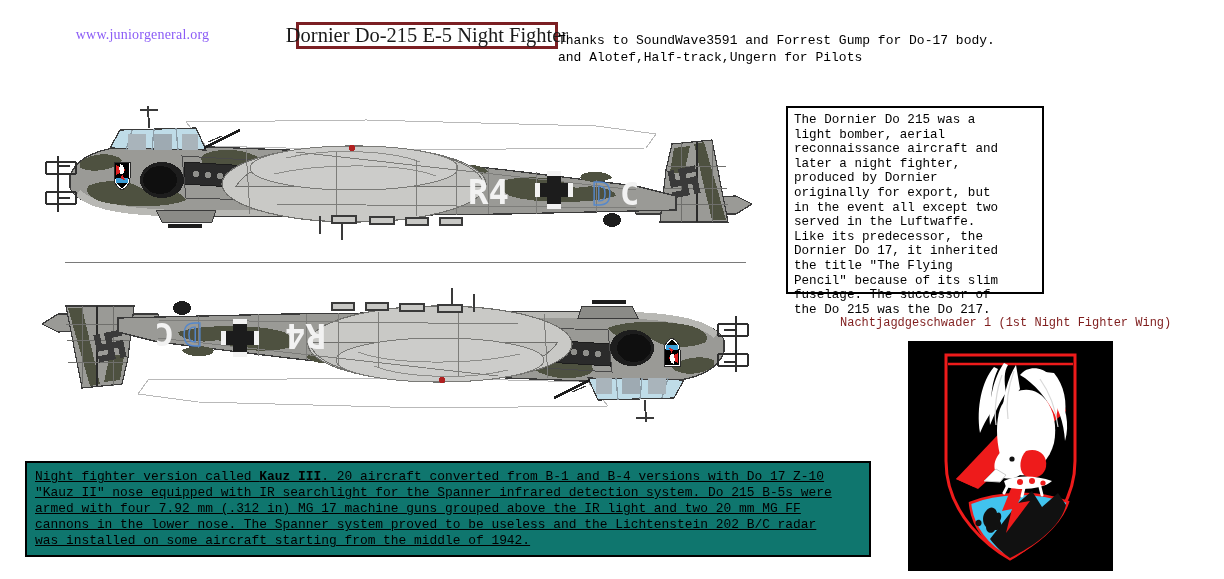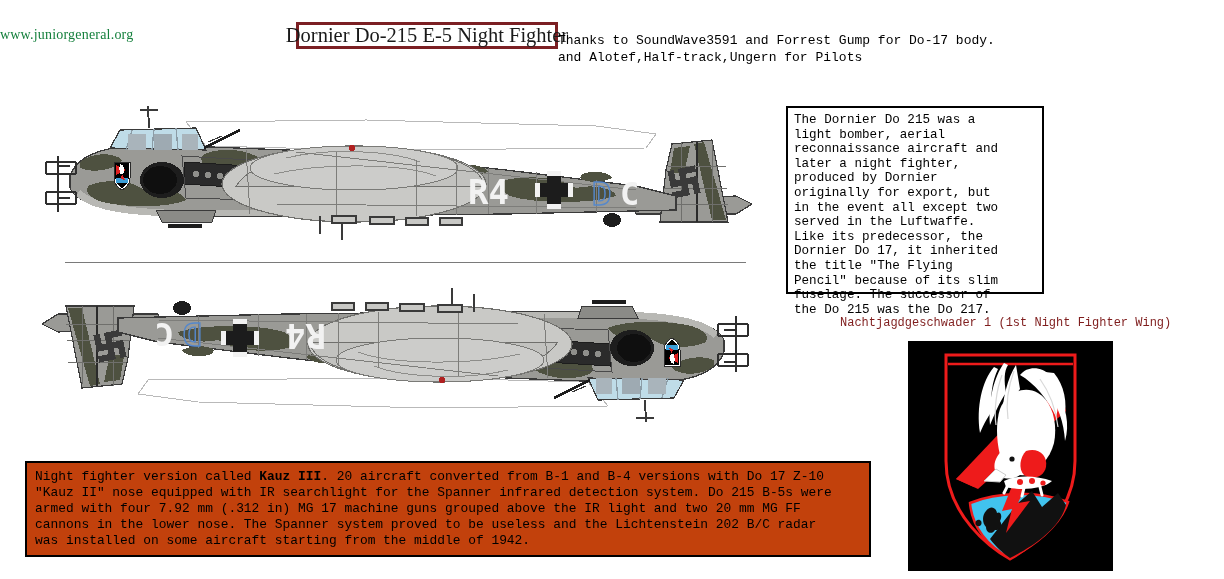--- a/index.html
+++ b/index.html
@@ -11,22 +11,23 @@
     width: 1224px; height: 579px;
     position: relative;
     font-family: "Liberation Mono", "DejaVu Sans Mono", monospace;
     overflow: hidden;
   }
   .abs { position: absolute; }
 
   
   #site-credit {
     left: 0px; top: 28px; width: 285px;
+    text-align: center;
     font-family: "Liberation Serif", "DejaVu Serif", serif;
-    font-size: 14px; color: #15803d;
+    font-size: 14px; color: #8b5cf6;
     line-height: 1.0;
   }
   #site-credit .url { display:block; letter-spacing: .2px; }
   #site-credit .author {
     display:block; margin-top: 9px;
     font-family: "Liberation Mono", monospace;
     font-size: 13.5px;
   }
 
   #title-box {
@@ -65,22 +66,23 @@
   
   #emblem-panel {
     left: 908px; top: 341px; width: 205px; height: 230px;
     background: #000000;
   }
   #emblem-panel svg { display:block; width:100%; height:100%; }
 
   
   #info-box {
     left: 25px; top: 461px; width: 846px; height: 96px;
-    border: 2px solid #000; background: #c2410c;
+    border: 2px solid #000; background: #0f766e;
     padding: 6px 8px;
+    text-decoration: underline;
   }
   #info-box .body {
     font-size: 12.9px; line-height: 16px; color: #000;
     white-space: pre-wrap;
   }
   #info-box b { font-weight: 700; }
 
   
   #plane-top { left: 36px; top: 104px; width: 722px; height: 160px; }
   #plane-bottom { left: 36px; top: 264px; width: 722px; height: 160px; }

